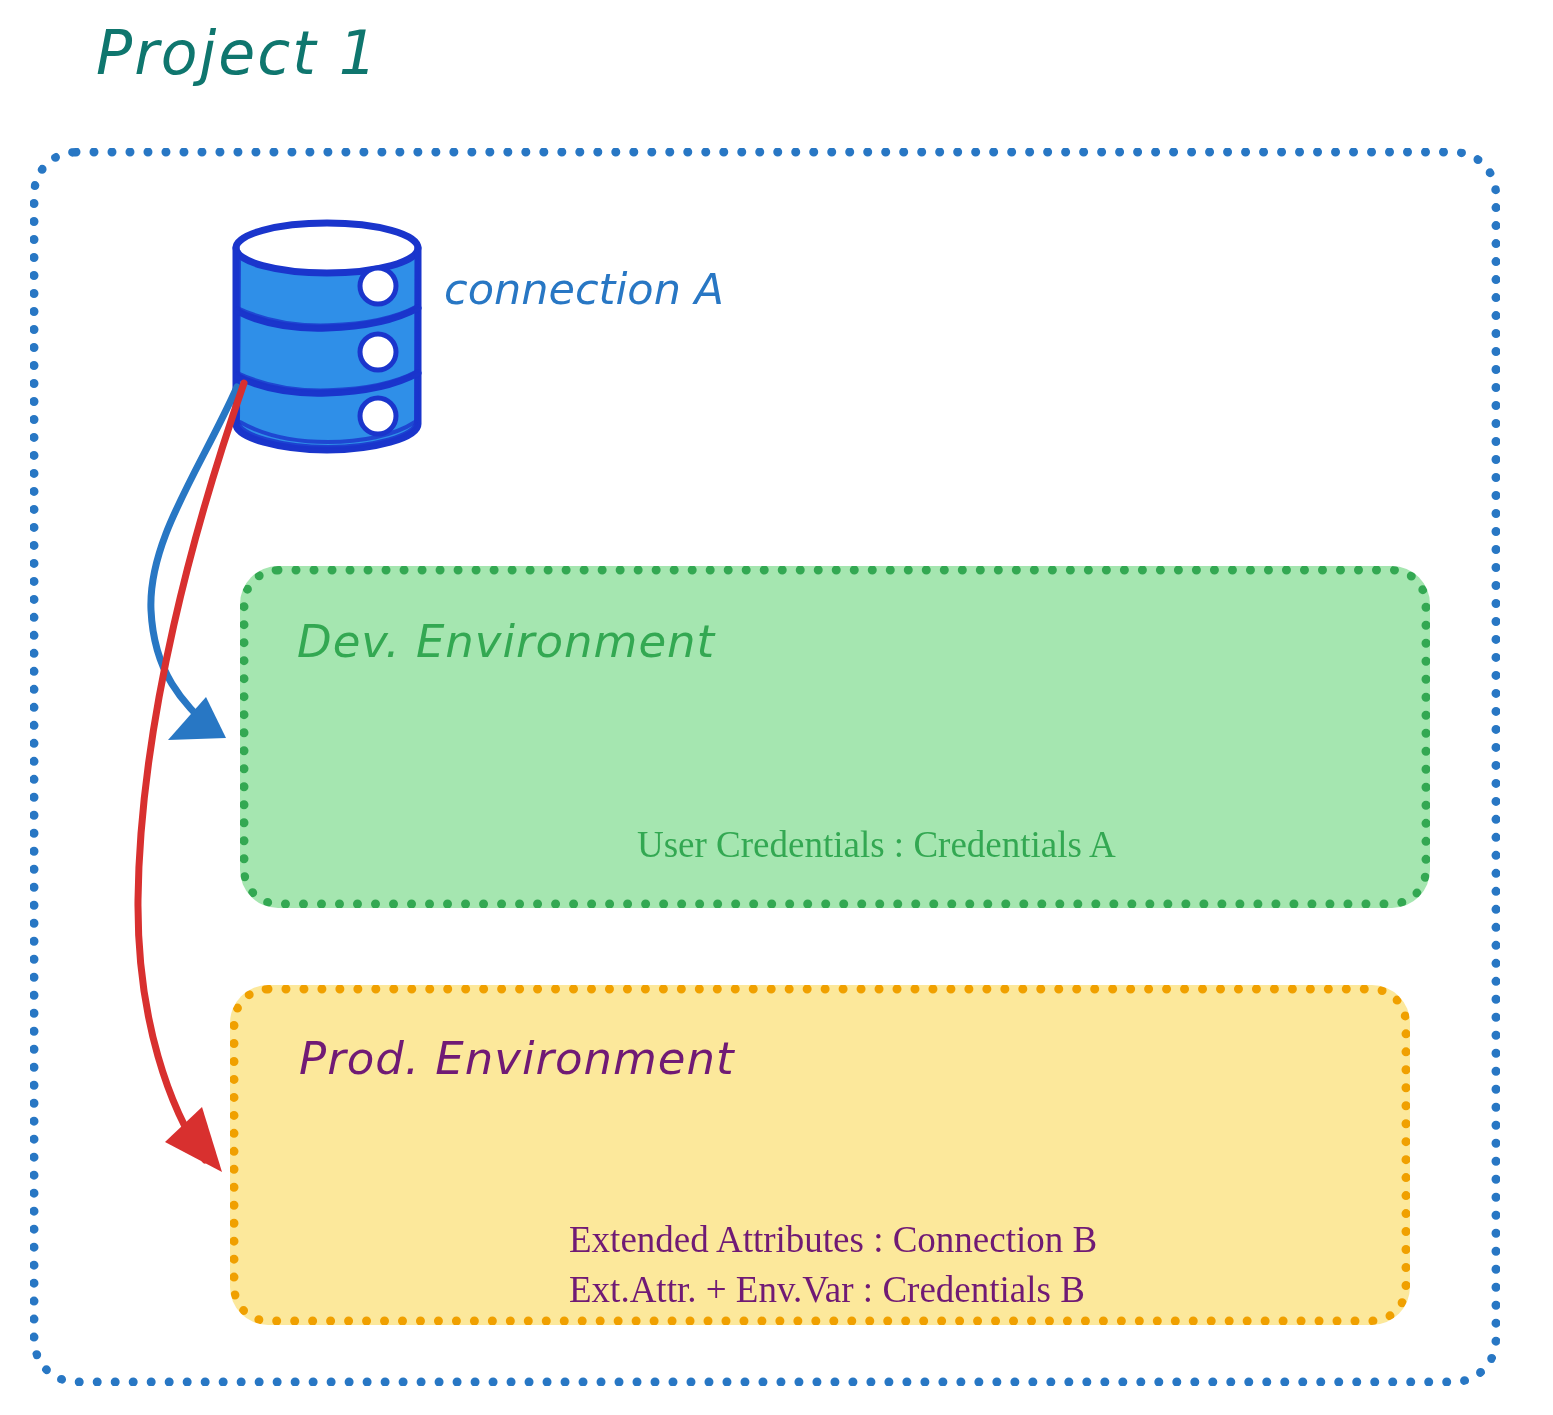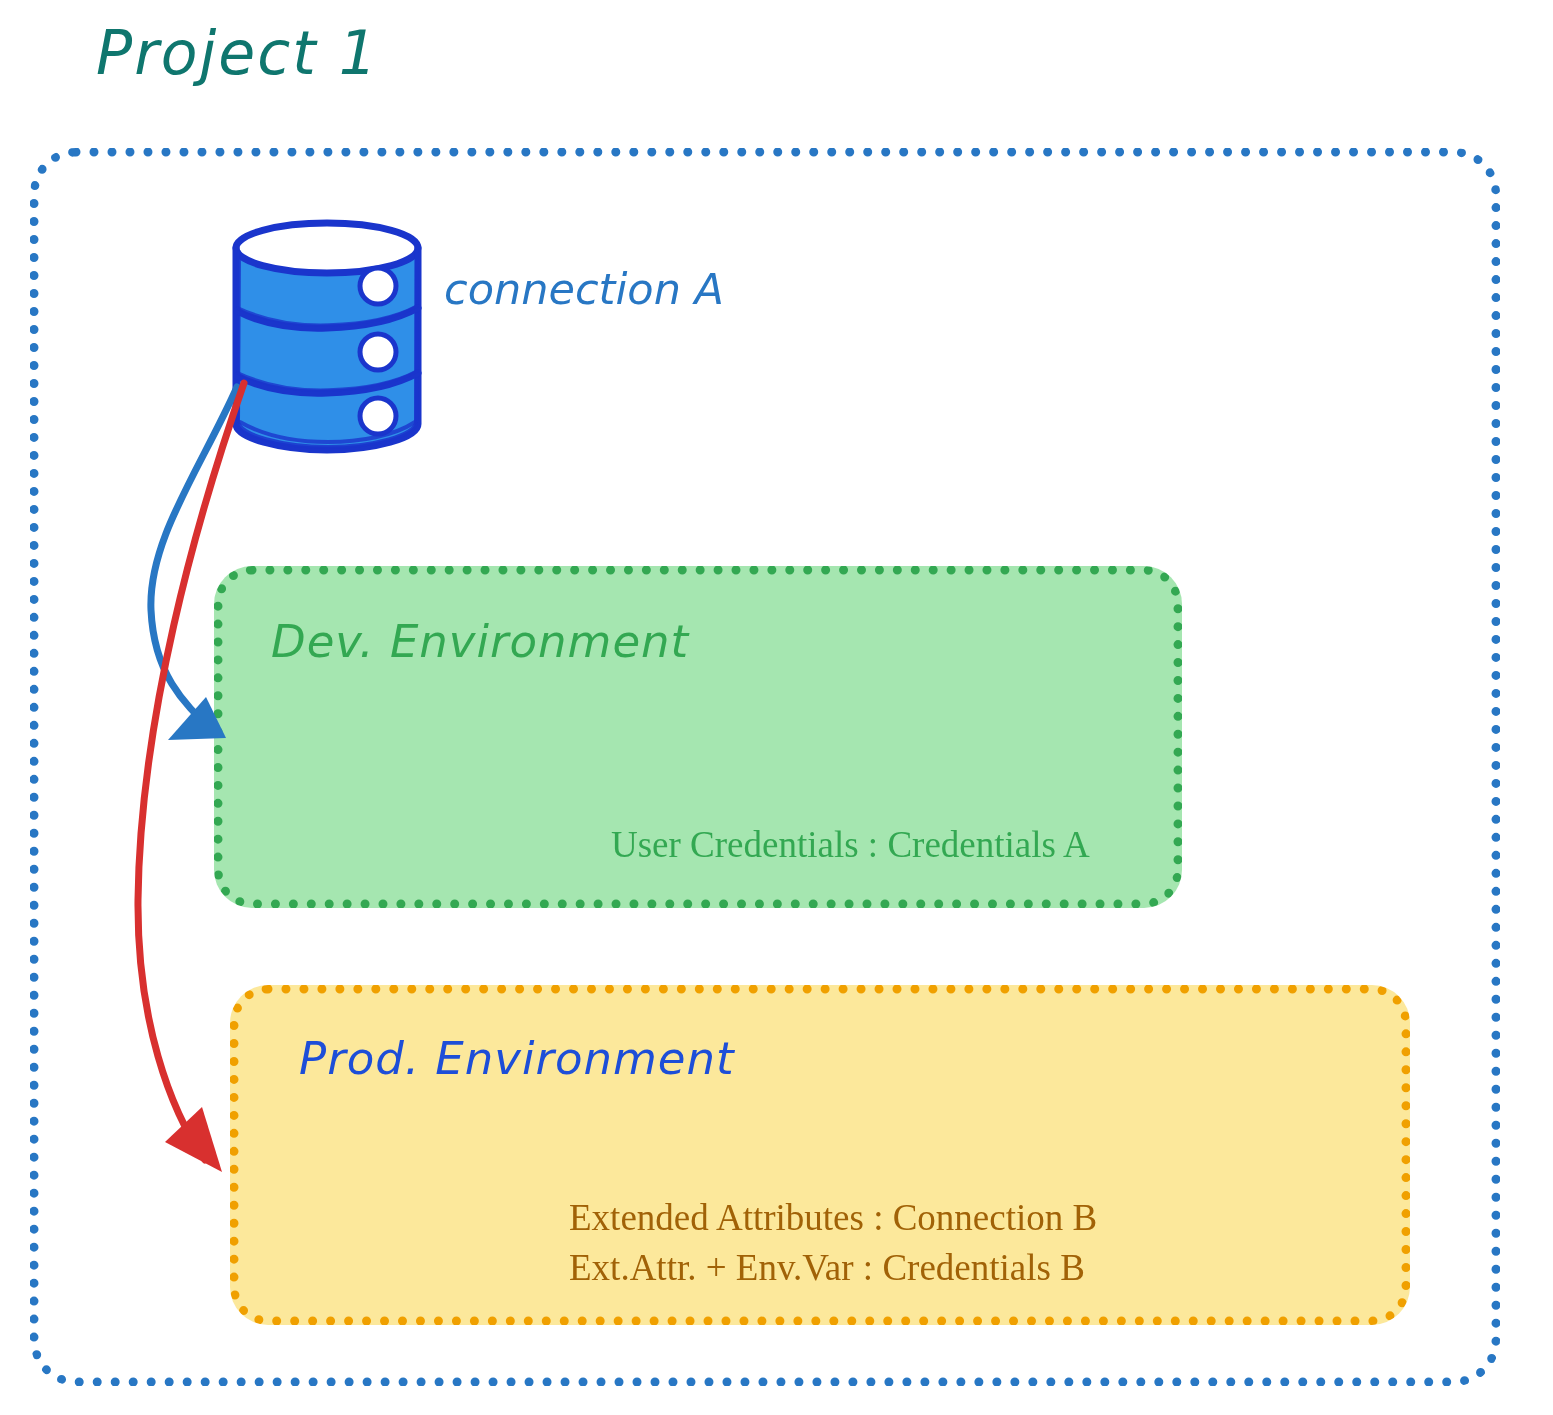--- a/index.html
+++ b/index.html
@@ -65,23 +65,23 @@
     color: #2877C4;
   }
 
   
   .env-box {
     position: absolute;
     box-sizing: border-box;
     border-radius: 38px;
   }
   #dev-env {
-    left: 214px;
+    left: 240px;
     top: 566px;
-    width: 968px;
+    width: 1190px;
     height: 342px;
     background: #A5E6B0;
     border: 9px dotted #33A852;
   }
   #prod-env {
     left: 230px;
     top: 985px;
     width: 1180px;
     height: 340px;
     background: #FCE89B;
@@ -97,39 +97,39 @@
     white-space: nowrap;
   }
   #dev-heading {
     left: 48px;
     top: 40px;
     color: #33A852;
   }
   #prod-heading {
     left: 60px;
     top: 38px;
-    color: #1d4ed8;
+    color: #701a75;
   }
 
   .env-lines {
     position: absolute;
     font-family: Liberation Serif, serif;
     font-size: 37px;
     line-height: 1.36;
     white-space: pre;
   }
   #dev-lines {
     left: 388px;
     top: 245px;
     color: #33A852;
   }
   #prod-lines {
     left: 330px;
-    top: 199px;
-    color: #a16207;
+    top: 221px;
+    color: #701a75;
   }
 
   
   #arrows {
     position: absolute;
     left: 0;
     top: 0;
     width: 1553px;
     height: 1415px;
     pointer-events: none;

